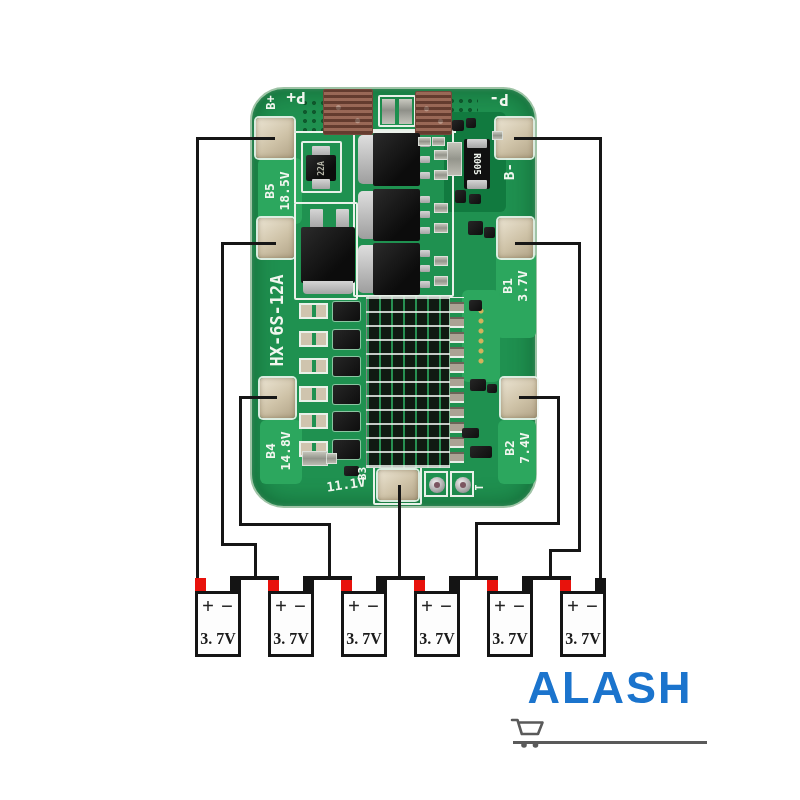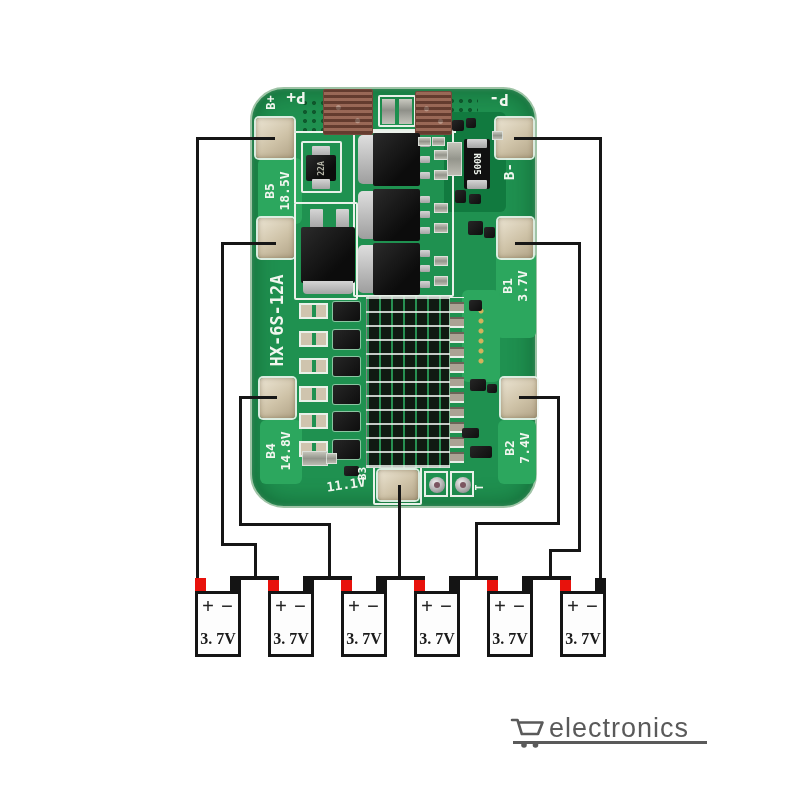--- a/index.html
+++ b/index.html
@@ -308,20 +308,20 @@
     <span class="sign" style="left:4px;">+</span>
     <span class="sign" style="right:5px;">−</span>
     <div class="volt">3. 7V</div>
   </div>
   <div class="cell" style="left:560px;">
     <span class="sign" style="left:4px;">+</span>
     <span class="sign" style="right:5px;">−</span>
     <div class="volt">3. 7V</div>
   </div>
 
+  <div id="logo-title">ALASH</div>
   <svg class="abs" style="left:509px;top:708px;" width="40" height="44" viewBox="0 0 40 44">
     <path d="M3 12 H8.5 L12.8 26 H29 L33.5 14.5 H10.8" fill="none" stroke="#5a5a5a" stroke-width="2.6" stroke-linejoin="round" stroke-linecap="round"></path>
     <circle cx="15" cy="37" r="2.8" fill="#5a5a5a"></circle>
     <circle cx="26.5" cy="37" r="2.8" fill="#5a5a5a"></circle>
   </svg>
-  <div id="logo-sub">electronics</div>
   <div id="logo-line"></div>
 </div>
 
 </body></html>

